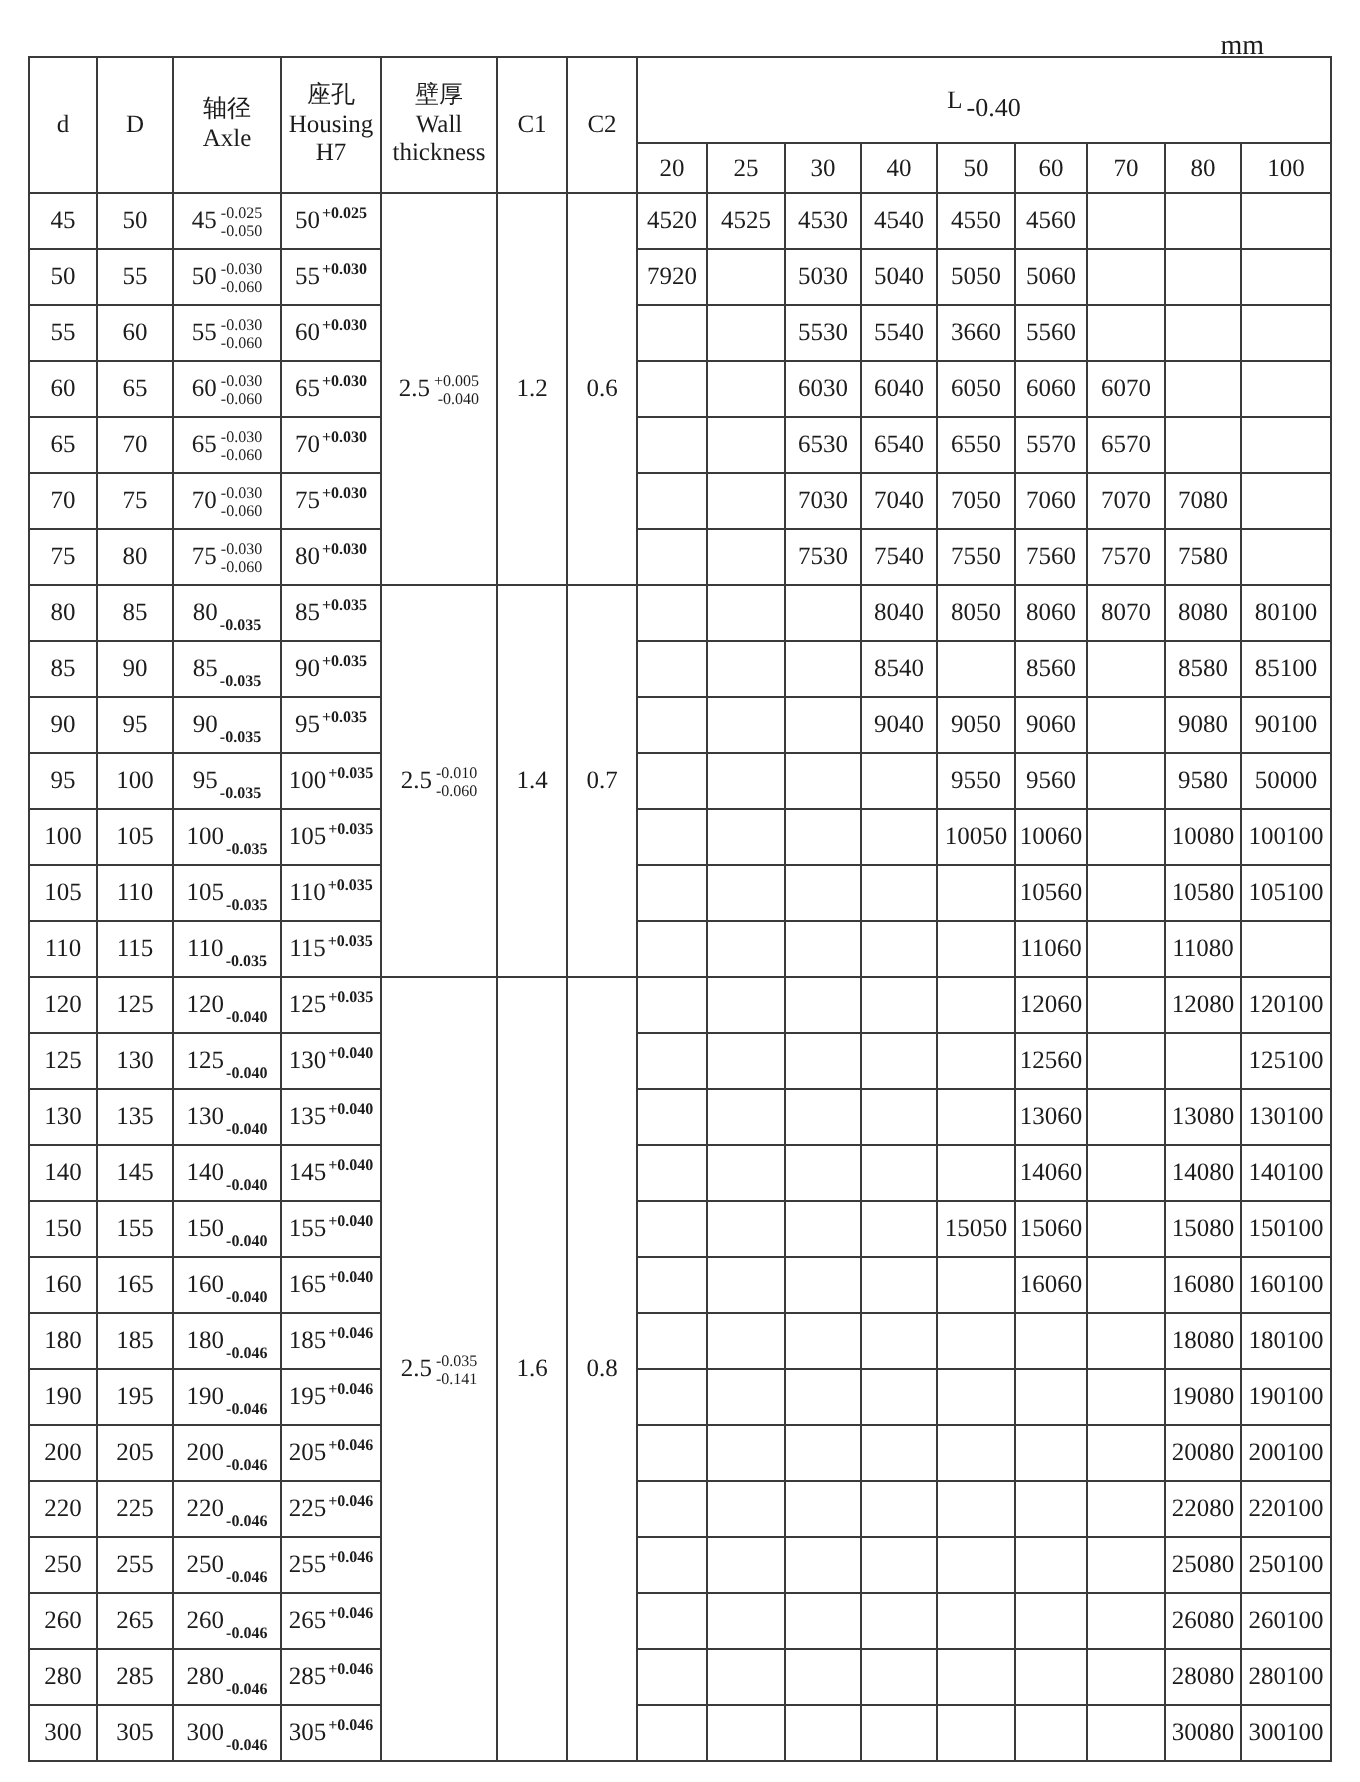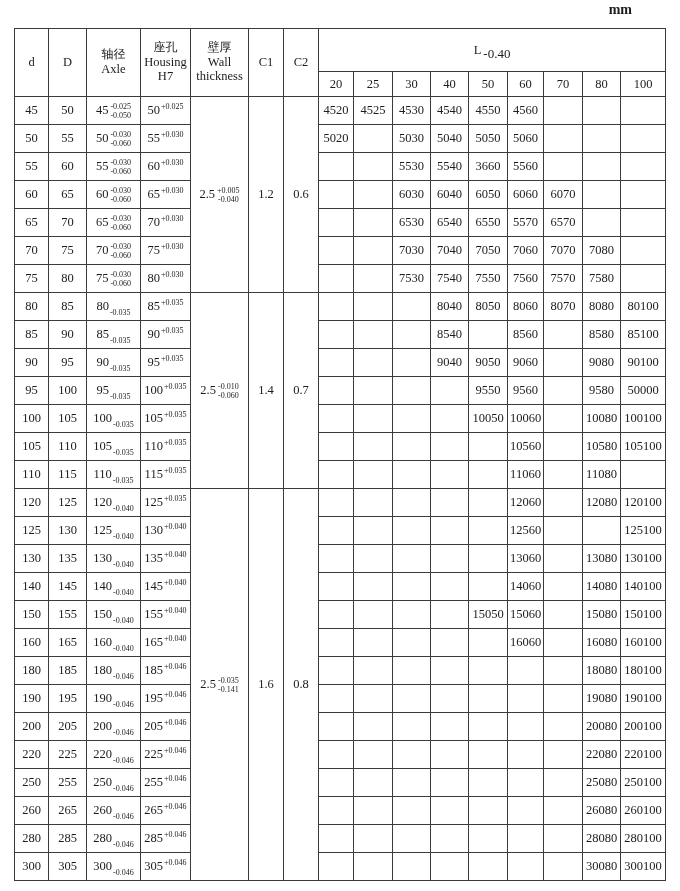--- a/index.html
+++ b/index.html
@@ -1,45 +1,45 @@
 <!DOCTYPE html>
 <html><head>
 <meta charset="utf-8">
 <style>
   html,body{margin:0;padding:0;}
   body{
     width:680px;height:891px;background:#ffffff;position:relative;
     font-family:"Liberation Serif", serif;color:#1c1c1c;
   }
   .unit-label{
-    position:absolute;top:2px;right:48px;font-size:14px;font-weight:bold;
+    position:absolute;top:16px;right:48px;font-size:14px;font-weight:normal;
   }
   table.spec{
     position:absolute;left:14px;top:28px;
     border-collapse:collapse;table-layout:fixed;width:652px;
     background:#fff;
   }
   table.spec th, table.spec td{
     border:1px solid #3a3a3a;
     text-align:center;vertical-align:middle;
     font-weight:normal;font-size:12.5px;padding:0;line-height:1.15;
     overflow:hidden;white-space:nowrap;
   }
   thead tr.hrow1 th{height:42px;}
   thead tr.hrow2 th{height:24px;}
   tbody td{height:27px;}
   .cjk{font-size:12px;}
   .l-sub{font-size:13px;position:relative;top:4px;margin-left:2px;}
   
   .tolstack{
     display:inline-flex;flex-direction:column;justify-content:center;
-    font-size:8px;line-height:9px;text-align:center;margin-left:2px;
+    font-size:8px;line-height:9px;text-align:right;margin-left:2px;
     vertical-align:middle;
   }
-  .tol{font-size:8px;margin-left:1px;}
+  .tol{font-size:8px;margin-left:1px;font-weight:bold;}
   .tol.sup{position:relative;top:-5px;}
   .tol.sub{position:relative;top:5px;}
 </style>
 </head>
 <body>
 
 <div class="unit-label">mm</div>
 
 <table class="spec">
   <colgroup>
@@ -122,21 +122,21 @@
         <td></td>
       </tr>
       <tr>
         <td>50</td>
         <td>55</td>
         <td><span>50</span><span class="tolstack">
             <span>-0.030</span>
             <span>-0.060</span>
           </span></td>
         <td><span>55</span><span class="tol sup">+0.030</span></td>
-        <td>5020</td>
+        <td>7920</td>
         <td></td>
         <td>5030</td>
         <td>5040</td>
         <td>5050</td>
         <td>5060</td>
         <td></td>
         <td></td>
         <td></td>
       </tr>
       <tr>

